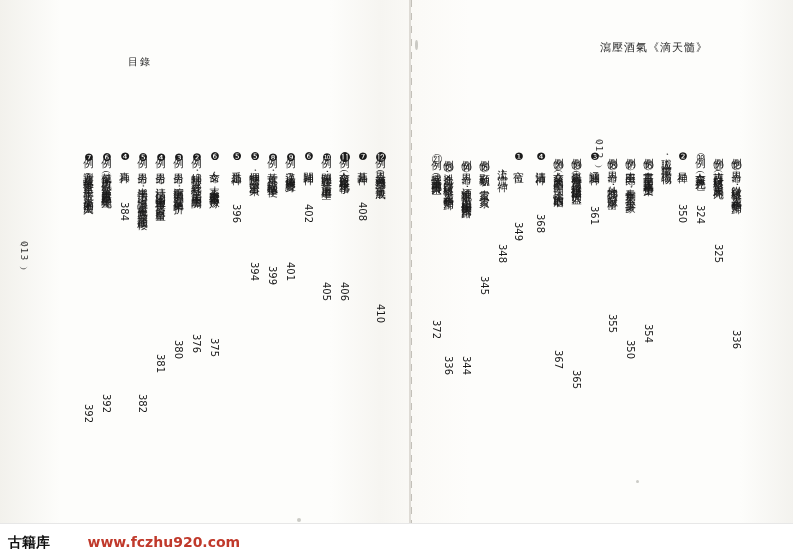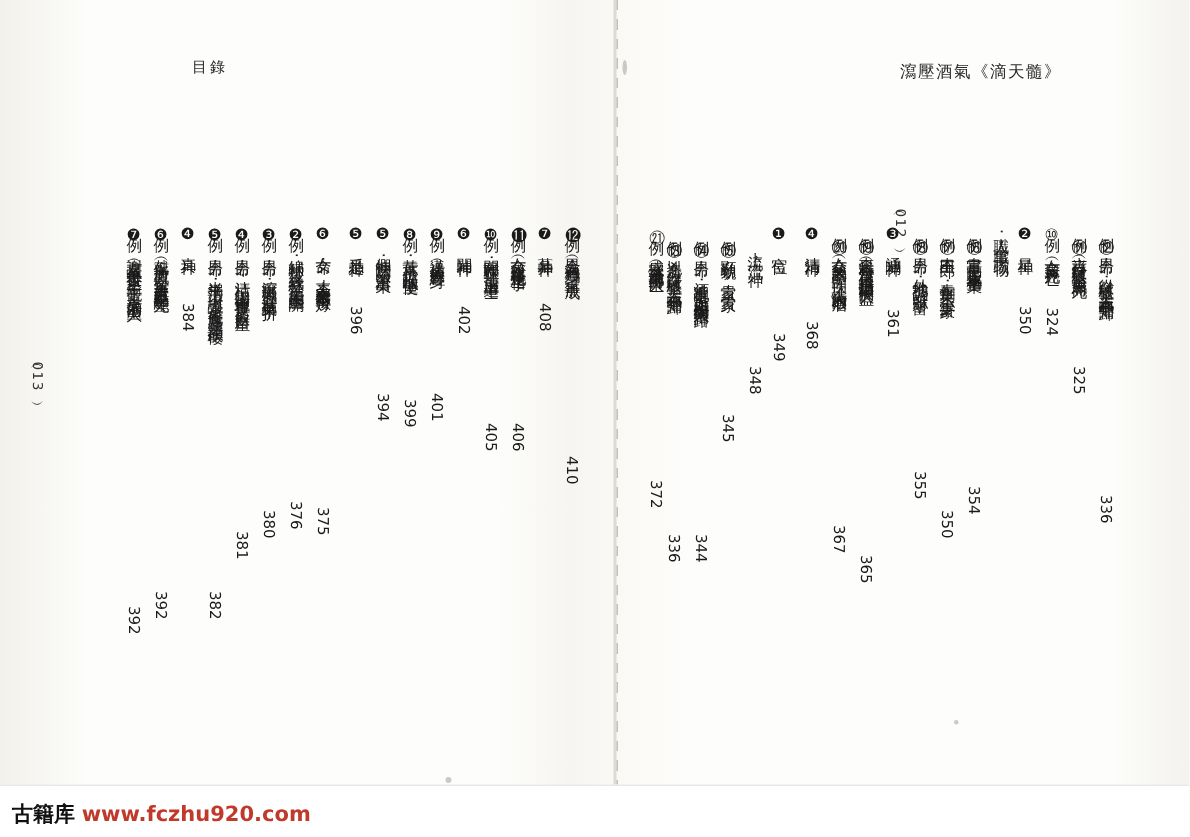--- a/index.html
+++ b/index.html
@@ -37,21 +37,21 @@
     opacity: .85;
   }
   .gutter.dots {
     background: repeating-linear-gradient(to bottom, #b9b6ae 0px, #b9b6ae 7px, transparent 7px, transparent 13px);
     width: 1px;
     left: 411px;
   }
   .header-left {
     position: absolute;
     left: 128px;
-    top: 38px;
+    top: 55px;
     font-size: 10px;
     letter-spacing: 2px;
     color: #2b2b2b;
     font-family: "DejaVu Sans", sans-serif;
   }
   .header-right {
     position: absolute;
     left: 600px;
     top: 40px;
     font-size: 11px;
@@ -94,21 +94,21 @@
   .footer-text {
     position: absolute;
     left: 8px;
     bottom: 6px;
     font-size: 14px;
     color: #111;
     letter-spacing: 0px;
     font-family: "DejaVu Sans", sans-serif;
   }
   .footer-text .brand { font-weight: bold; }
-  .footer-text .url { color: #c0392b; font-weight: bold; }
+  .footer-text .url { color: #c0392b; font-weight: bold; margin-left: 33px; }
   .speck {
     position: absolute;
     background: #9a9a92;
     border-radius: 50%;
     opacity: .5;
   }
 </style>
 </head>
 <body>
 

